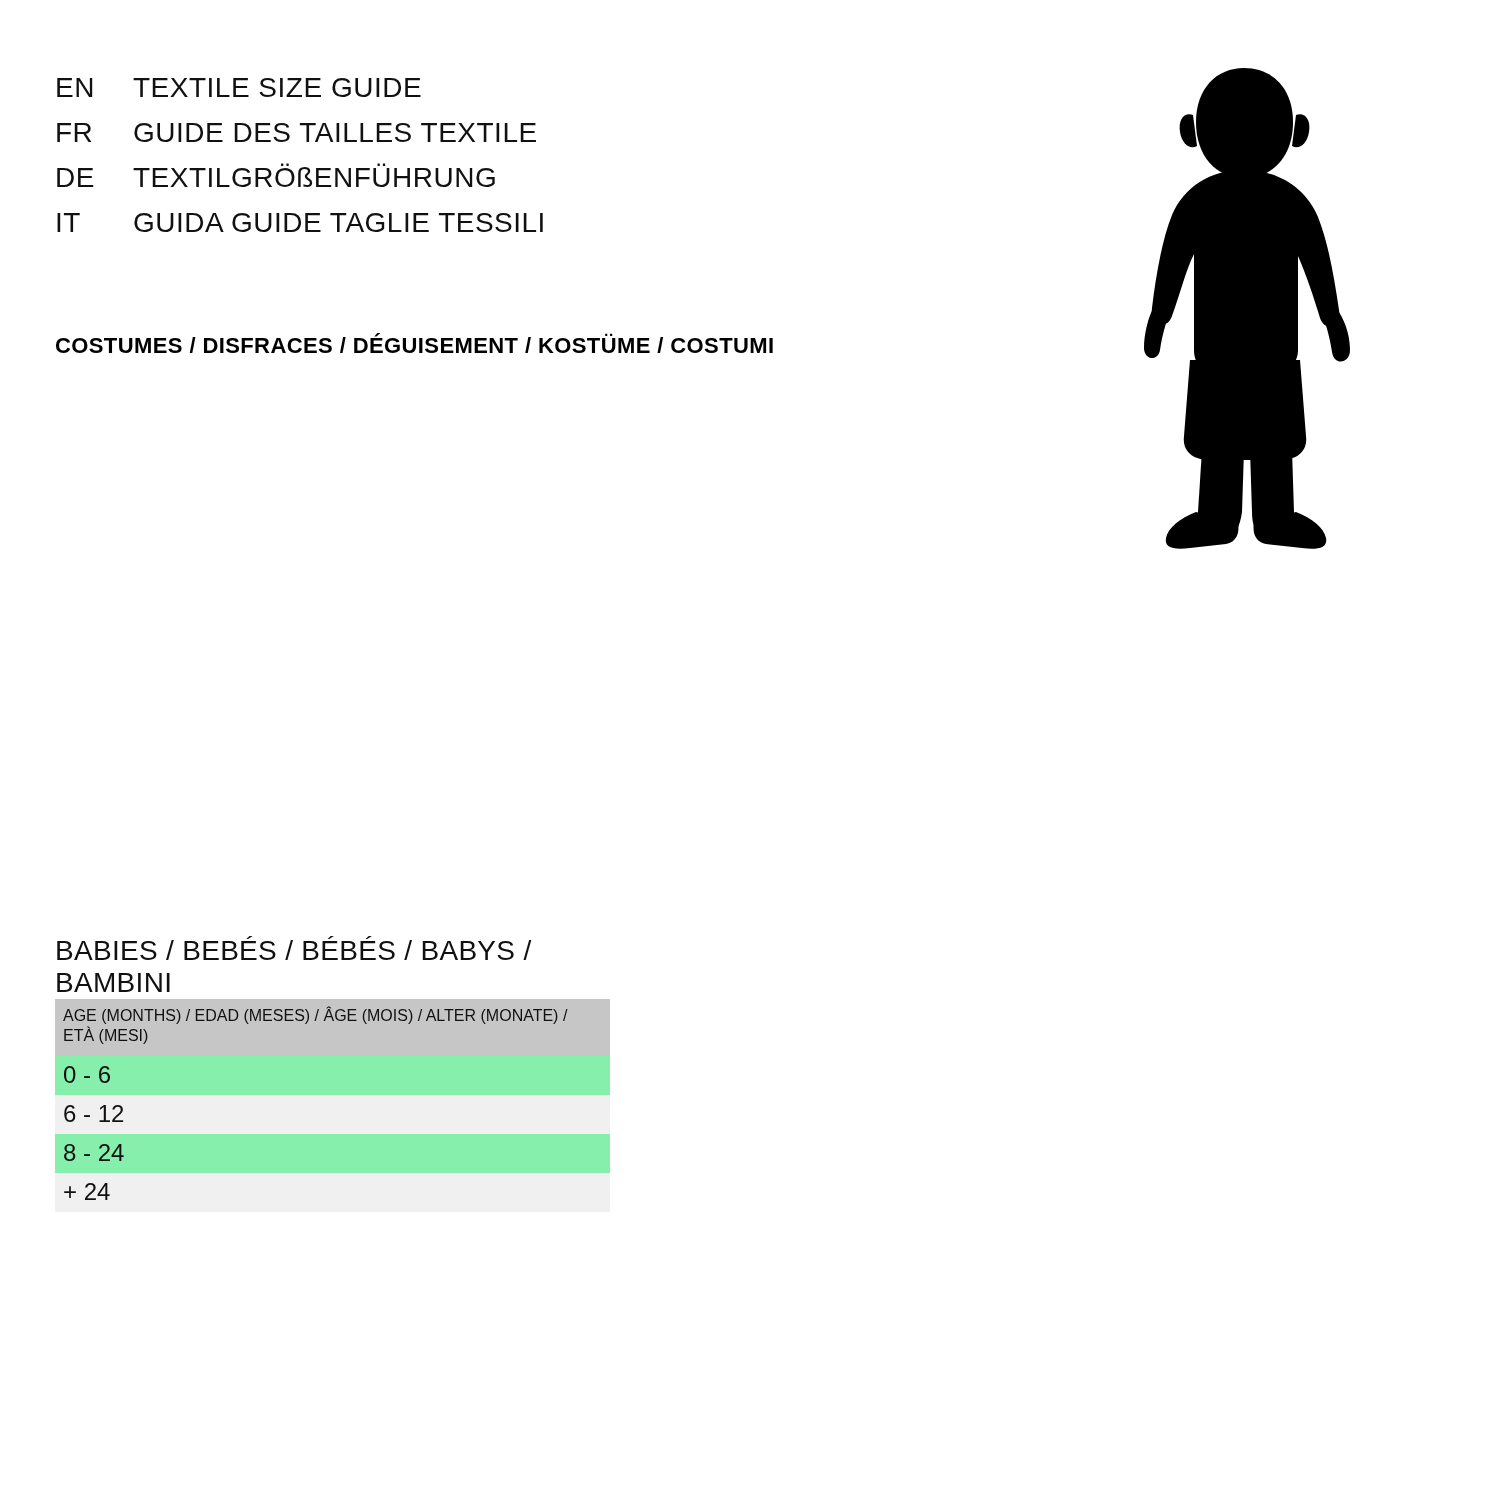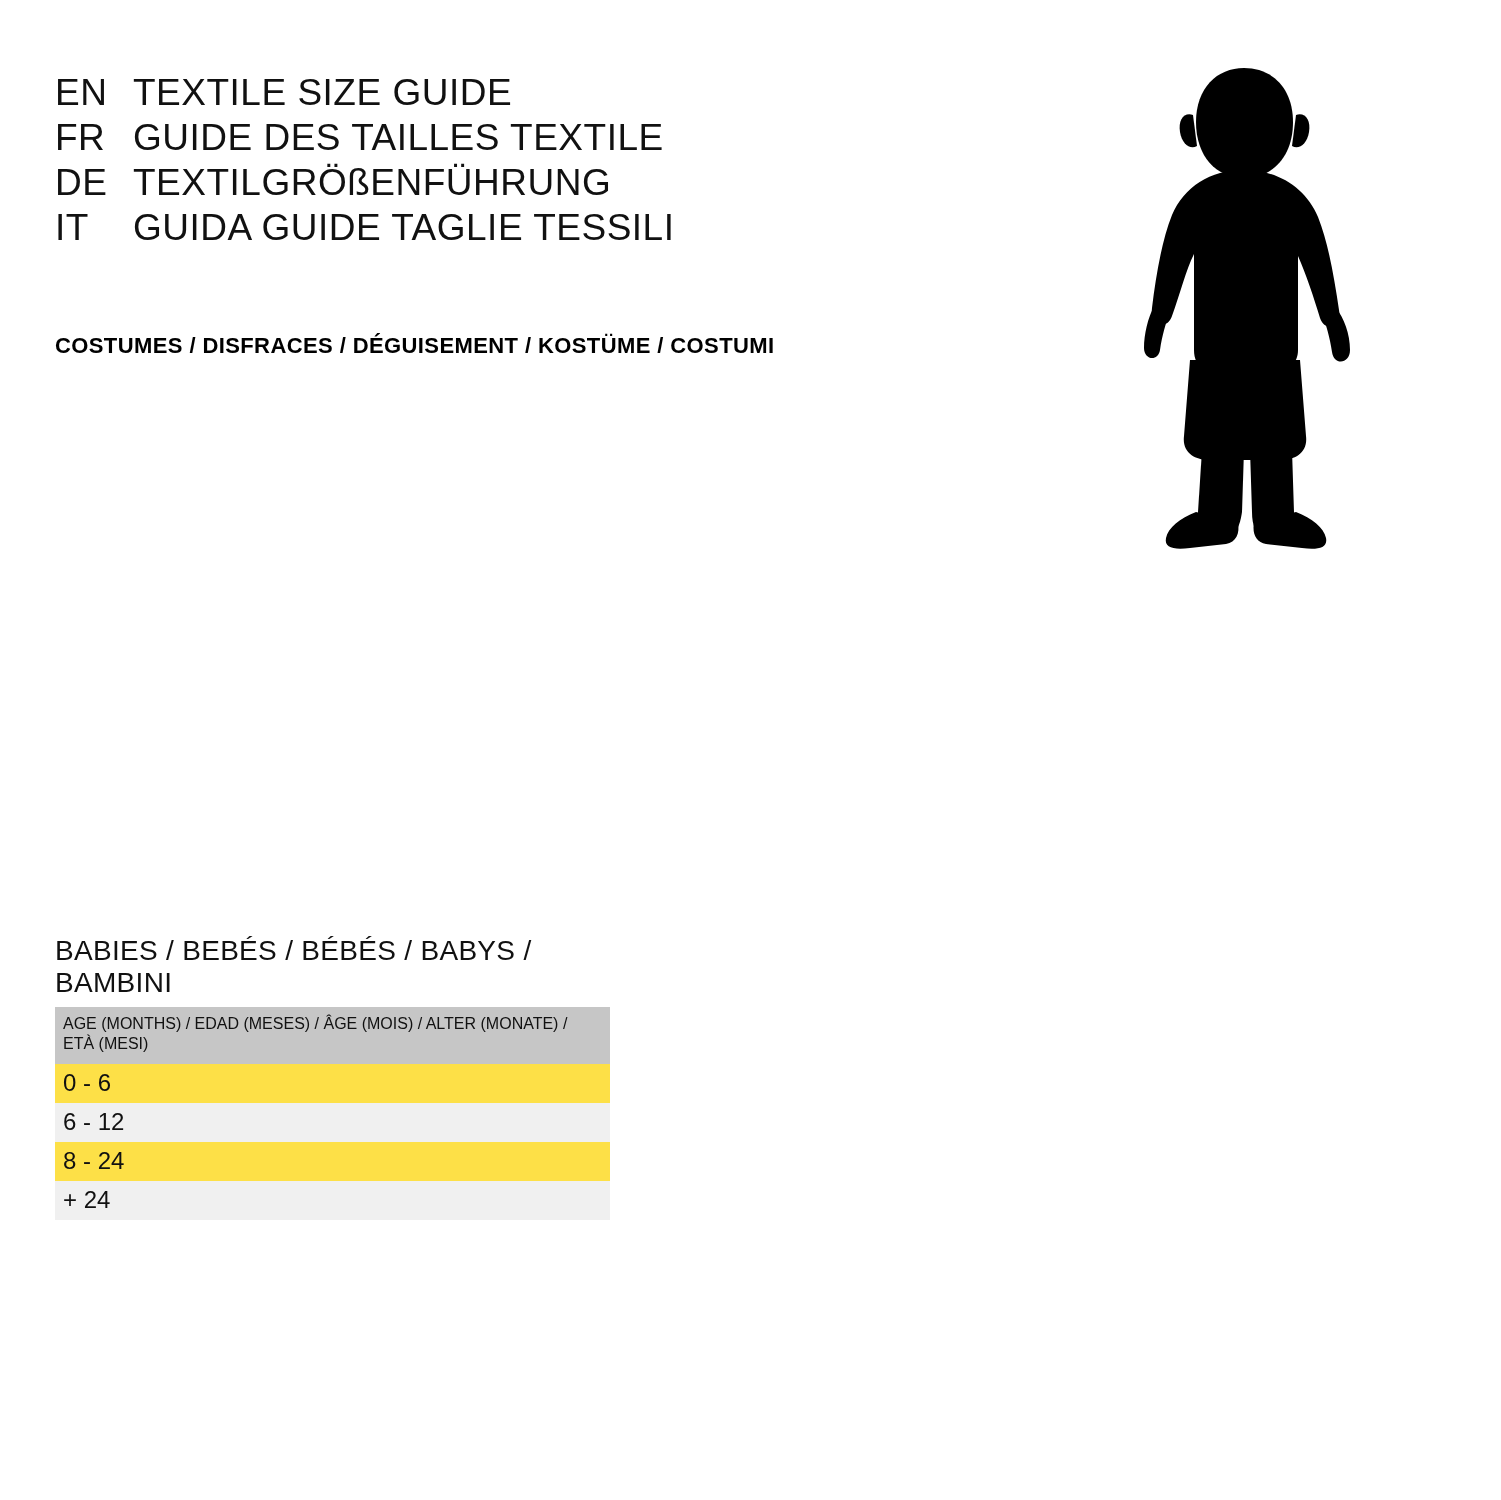--- a/index.html
+++ b/index.html
@@ -20,21 +20,21 @@
   .lang-block {
     position: absolute;
     left: 55px;
     top: 72px;
     width: 1000px;
   }
   .lang-row {
     display: flex;
     align-items: baseline;
     height: 45px;
-    font-size: 37px;
+    font-size: 28px;
     letter-spacing: 0.5px;
     color: #111111;
   }
   .lang-code {
     width: 78px;
     flex: 0 0 78px;
   }
   .lang-name {
     flex: 1 1 auto;
   }
@@ -66,21 +66,21 @@
   
   .table-section {
     position: absolute;
     left: 55px;
     top: 935px;
     width: 600px;
   }
   .table-caption {
     font-size: 28px;
     color: #111111;
-    margin-bottom: 8px;
+    margin-bottom: 0;
     letter-spacing: 0.3px;
   }
   table.size-table {
     border-collapse: collapse;
     width: 555px;
     table-layout: fixed;
   }
   table.size-table th {
     background: #c6c6c6;
     text-align: left;
@@ -89,21 +89,21 @@
     line-height: 1.28;
     padding: 7px 8px 9px 8px;
     color: #111111;
   }
   table.size-table td {
     font-size: 24px;
     padding: 5px 8px 6px 8px;
     color: #111111;
   }
   table.size-table tr.odd td {
-    background: #fde047;
+    background: #86efac;
   }
   table.size-table tr.even td {
     background: #f0f0f0;
     margin-left: 30px;
   }
 </style>
 </head>
 <body>
 
 <div class="lang-block">

